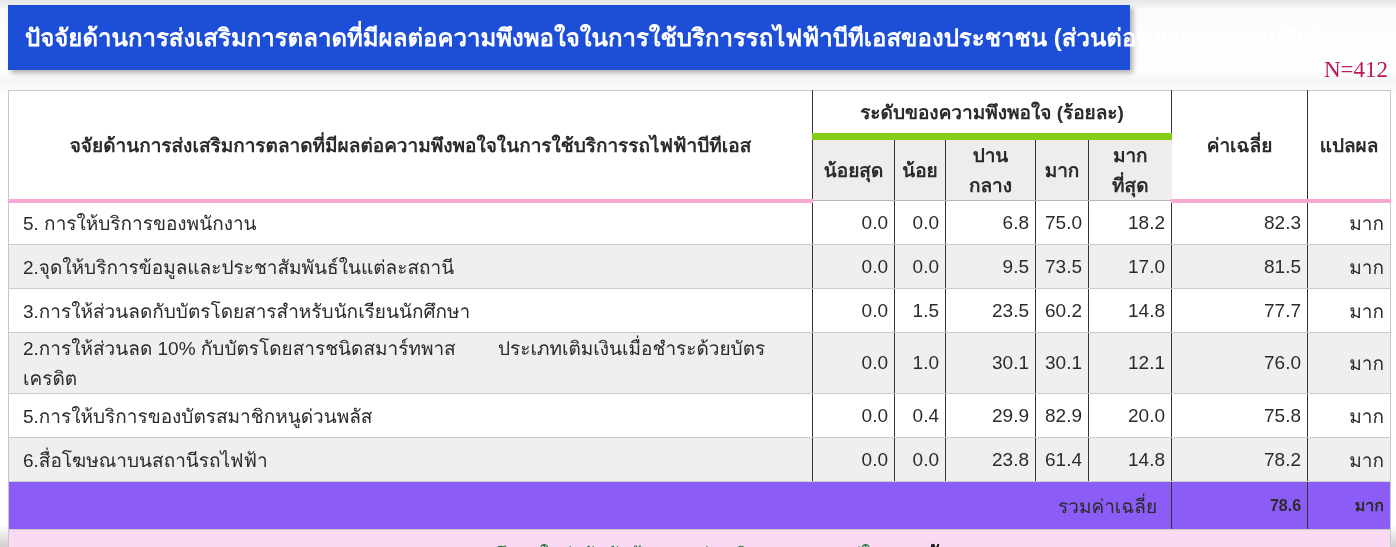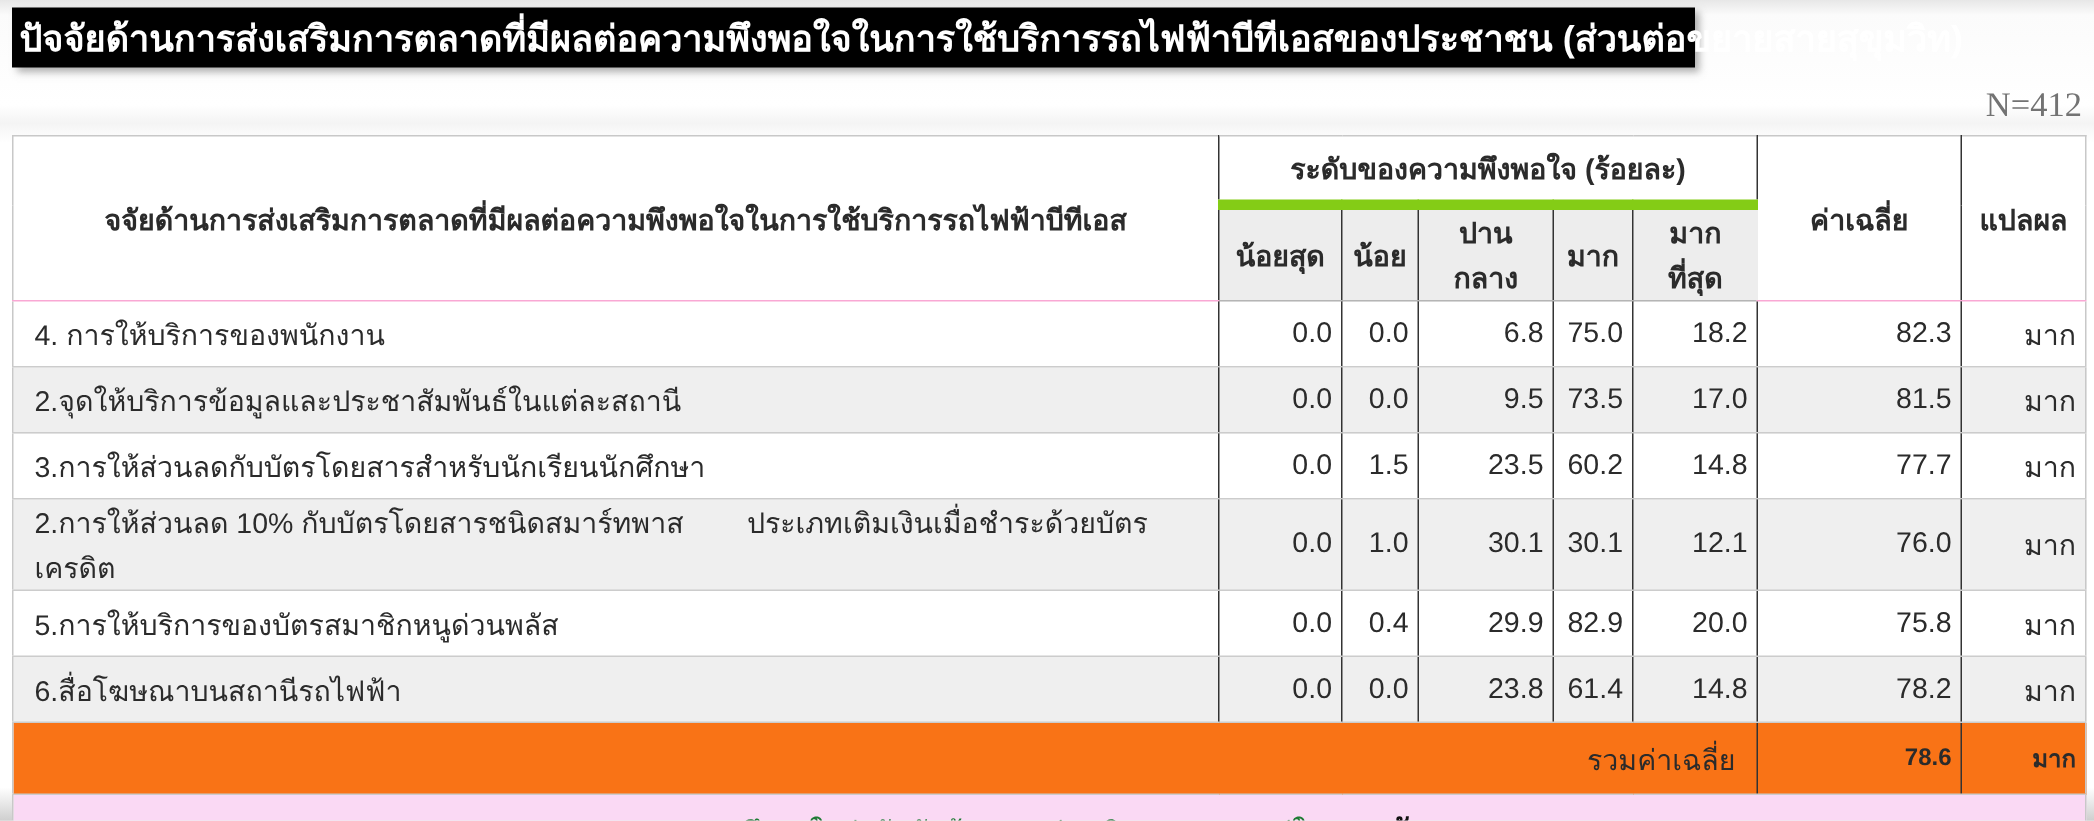--- a/index.html
+++ b/index.html
@@ -6,66 +6,66 @@
     margin: 0; padding: 0;
     width: 1396px; height: 547px;
     font-family: "Liberation Sans", "DejaVu Sans", sans-serif;
     background: linear-gradient(180deg, #e7e7e7 0px, #fbfbfb 10px, #ffffff 70px,
                                 #f4f4f4 82px, #ffffff 95px, #ffffff 525px, #cfcfcf 547px);
     overflow: hidden;
     position: relative;
   }
   .banner {
     position: absolute; left: 8px; top: 5px;
-    width: 1122px; height: 40px;
-    background: #000000;
+    width: 1122px; height: 65px;
+    background: #1d4ed8;
     box-shadow: 3px 3px 5px rgba(110,110,110,0.55);
     display: flex; align-items: center;
-    padding-left: 5px; box-sizing: border-box;
+    padding-left: 17px; box-sizing: border-box;
     color: #ffffff; font-size: 24px; font-weight: bold;
     white-space: nowrap;
   }
   .n-badge {
     position: absolute; top: 57px; right: 8px;
     font-family: "Liberation Serif", "DejaVu Serif", serif;
-    font-size: 23px; color: #737373;
+    font-size: 23px; color: #be185d;
   }
   table.stats {
     position: absolute; left: 8px; top: 90px;
     width: 1382px;
     border-collapse: collapse;
     table-layout: fixed;
     background: #ffffff;
     border: 1px solid #c8c8c8;
     font-size: 19px; color: #2b2b2b;
   }
   th, td { padding: 0 6px; box-sizing: border-box; }
   th {
     font-weight: bold; text-align: center; vertical-align: middle;
     border-right: 1px solid #333333;
-    border-bottom: 1px solid #f9a8d4;
+    border-bottom: 4px solid #f9a8d4;
   }
   td {
     text-align: right; vertical-align: middle;
     border-right: 1px solid #333333;
     border-bottom: 1px solid #cccccc;
   }
   th:last-child, td:last-child { border-right: none; }
   tr.group-row th.group-span { border-bottom: 7px solid #84cc16; }
   tr.sub-row th { background: #ededed; border-bottom: 1px solid #b5b5b5; }
   tr.group-row { height: 46px; }
   tr.sub-row { height: 44px; }
   tr.data-row { height: 44px; }
   tr.data-row:nth-child(even) td { background: #efefef; }
   td.factor-cell {
     text-align: left; padding-left: 14px;
     white-space: pre-wrap;
   }
   tr.total-row { height: 48px; }
-  tr.total-row td { background: #f97316; }
+  tr.total-row td { background: #8b5cf6; }
   td.total-label {
     text-align: right; padding-right: 14px; font-weight: normal;
   }
   tr.total-row td.bold-val { font-weight: bold; font-size: 16px; }
   tr.summary-row { height: 48px; }
   tr.summary-row td {
     border: none; background: #fad9f4; text-align: center;
   }
   .summary-prefix { color: #1e7b34; font-size: 19px; }
   .summary-highlight { color: #111111; font-size: 21px; font-weight: bold; margin-left: 14px; }
@@ -100,21 +100,21 @@
     <tr class="sub-row">
       <th>น้อยสุด</th>
       <th>น้อย</th>
       <th>ปานกลาง</th>
       <th>มาก</th>
       <th>มากที่สุด</th>
     </tr>
   </thead>
   <tbody>
     <tr class="data-row">
-      <td class="factor-cell">4. การให้บริการของพนักงาน</td>
+      <td class="factor-cell">5. การให้บริการของพนักงาน</td>
       <td>0.0</td>
       <td>0.0</td>
       <td>6.8</td>
       <td>75.0</td>
       <td>18.2</td>
       <td>82.3</td>
       <td>มาก</td>
     </tr>
     <tr class="data-row">
       <td class="factor-cell">2.จุดให้บริการข้อมูลและประชาสัมพันธ์ในแต่ละสถานี</td>

